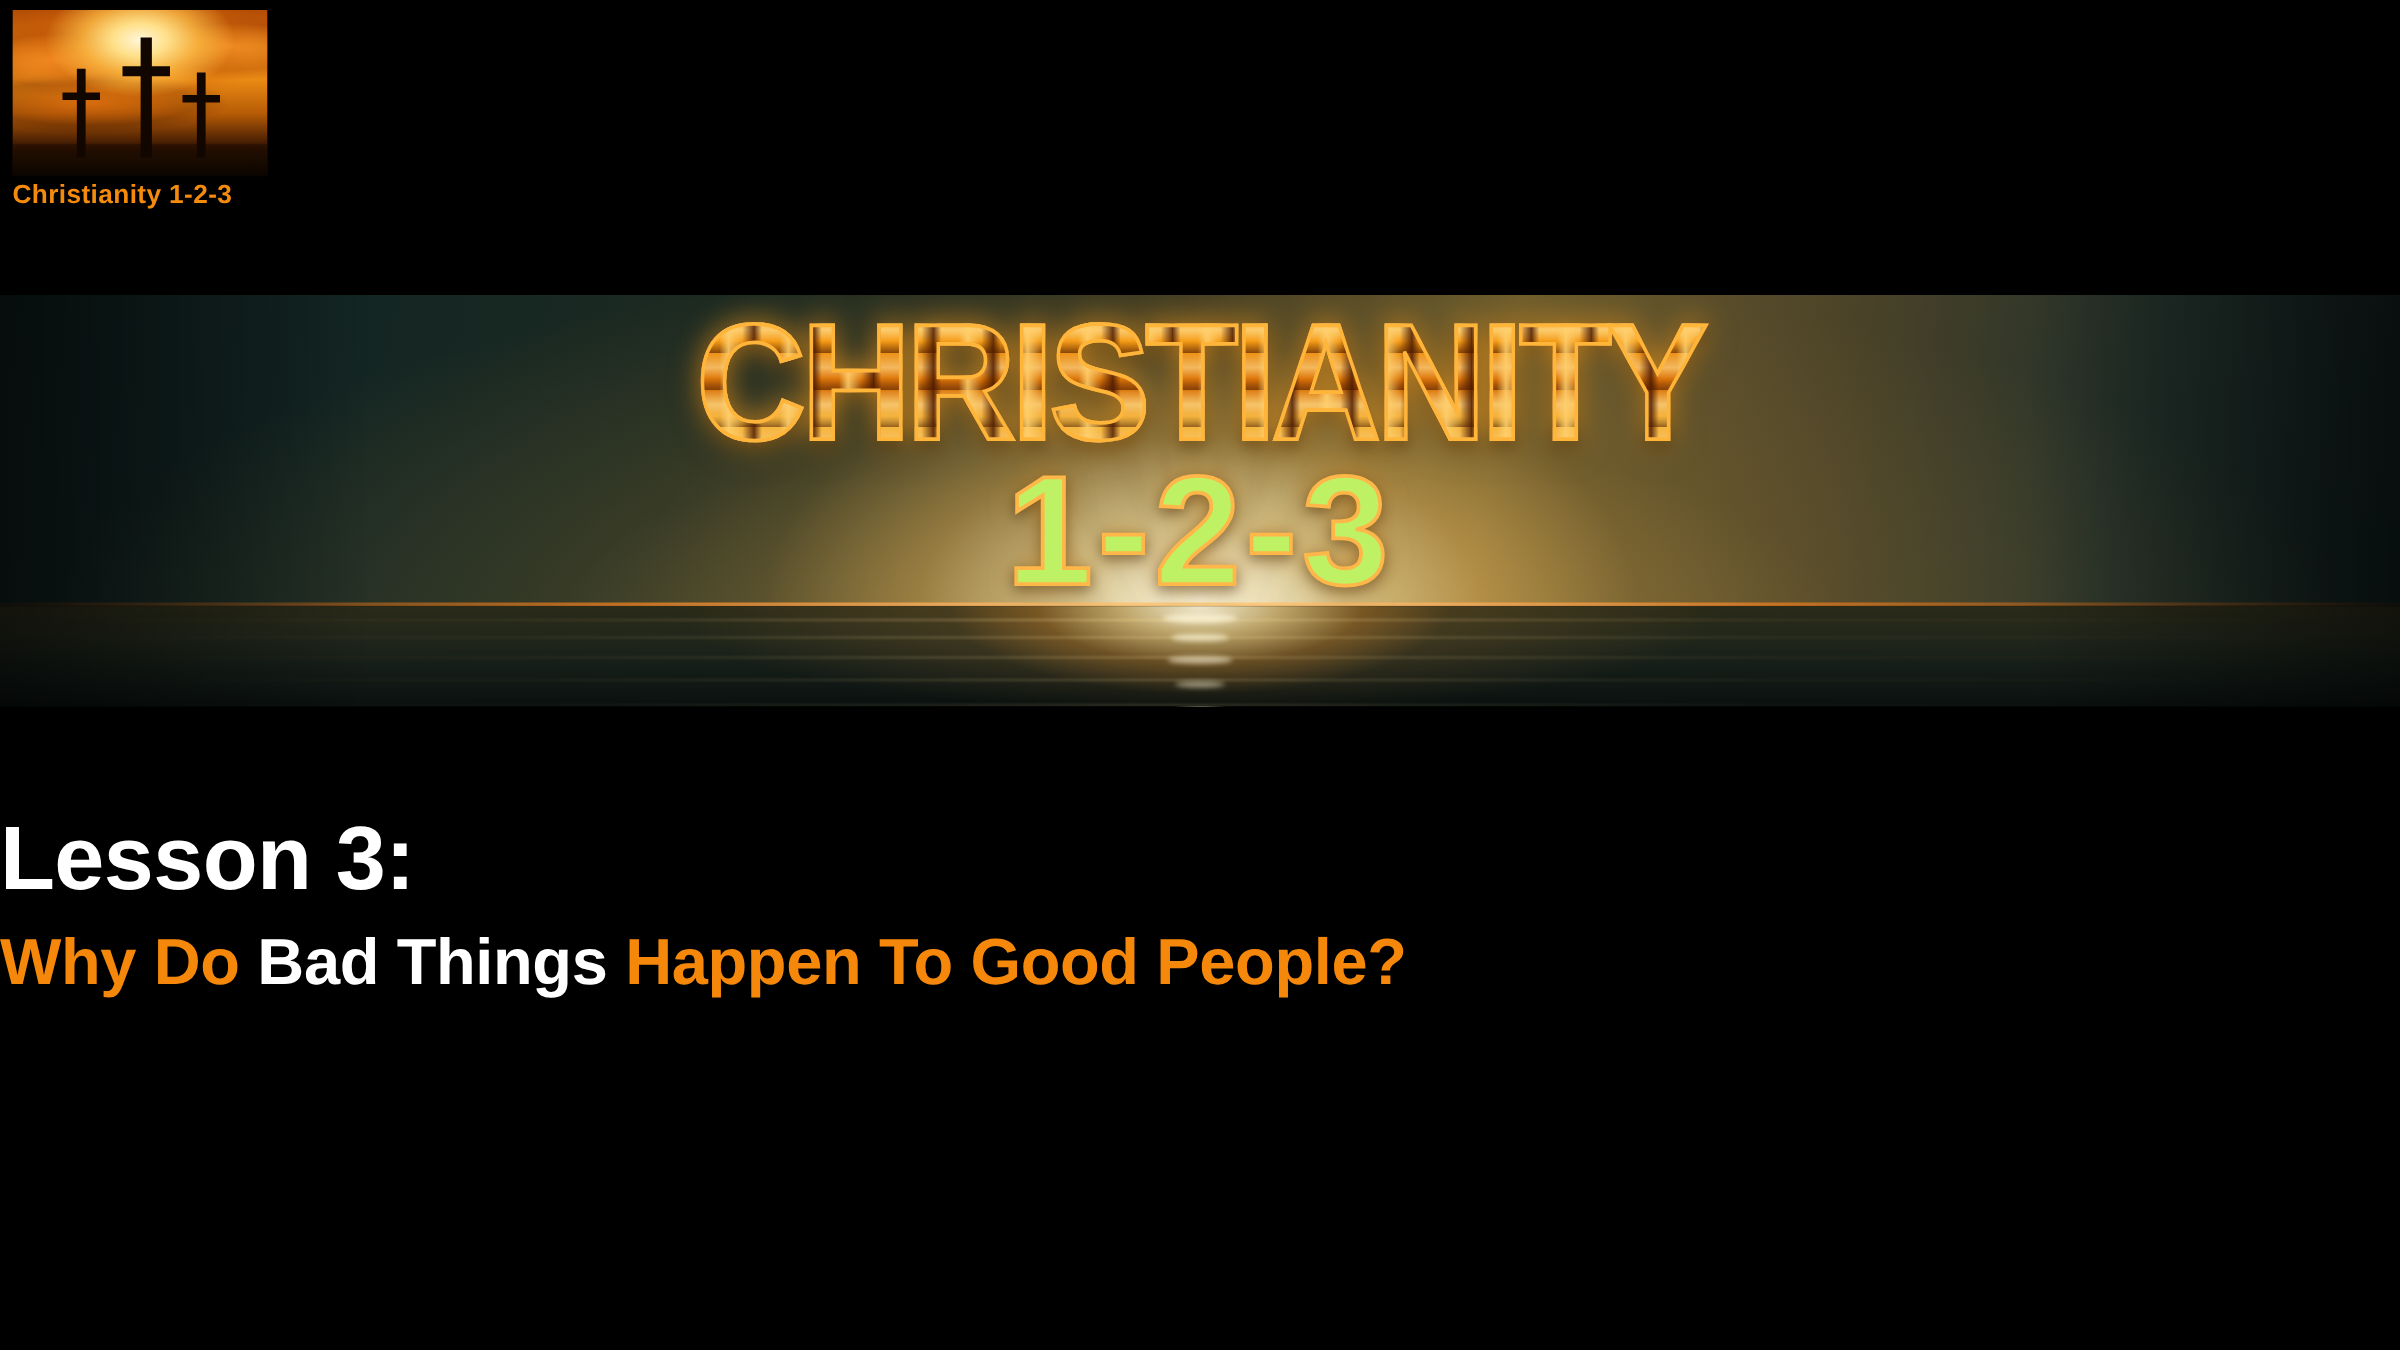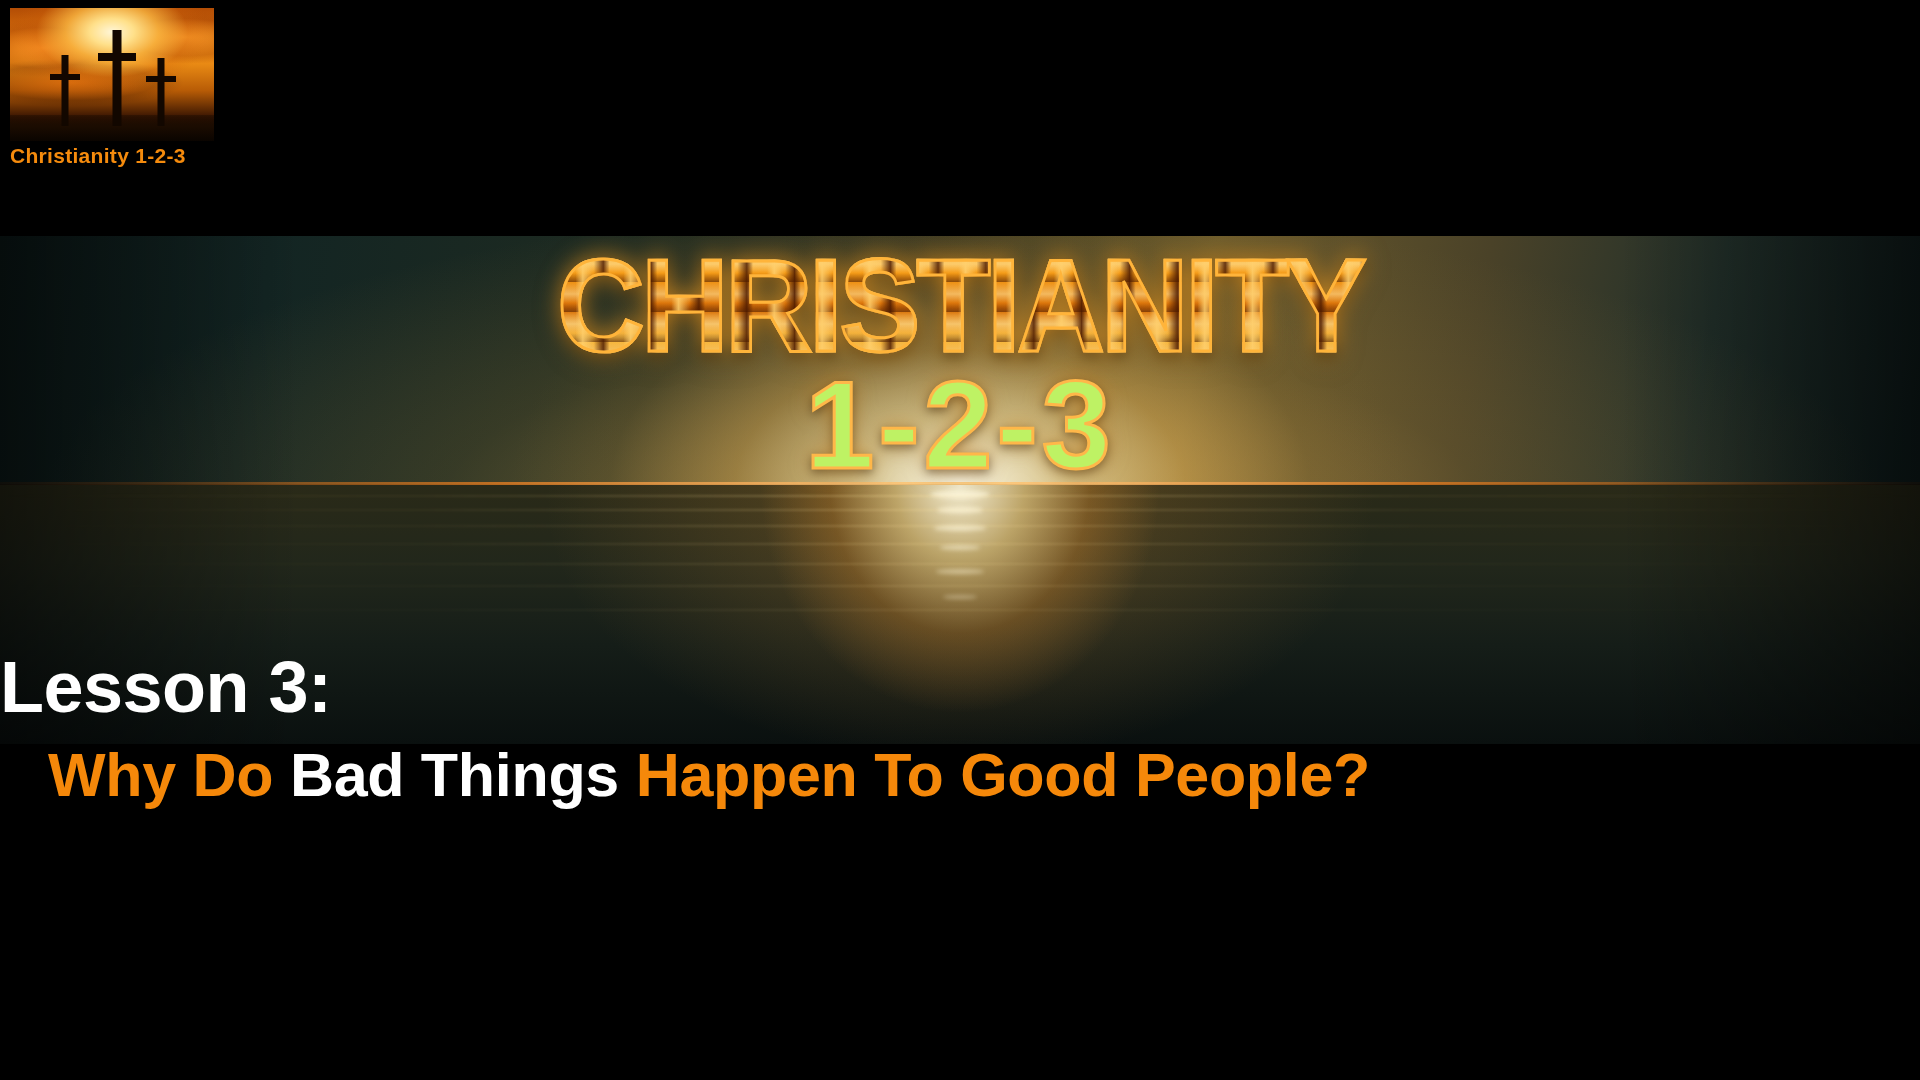--- a/index.html
+++ b/index.html
@@ -86,21 +86,21 @@
     font-family: "Liberation Sans", sans-serif;
     white-space: nowrap;
   }
 
   
   .hero {
     position: absolute;
     left: 0;
     top: 236px;
     width: 1920px;
-    height: 508px;
+    height: 329px;
     overflow: hidden;
     background: #0b1412;
   }
   .hero-sky {
     position: absolute;
     left: 0; top: 0; right: 0;
     height: 248px;
     background:
       radial-gradient(ellipse 26% 120% at 50% 100%, rgba(255,252,235,0.95) 0%, rgba(255,238,180,0.62) 22%, rgba(236,186,92,0.35) 45%, rgba(120,96,40,0.12) 70%, rgba(0,0,0,0) 90%),
       radial-gradient(ellipse 60% 150% at 50% 108%, rgba(226,176,86,0.55) 0%, rgba(140,112,52,0.25) 45%, rgba(0,0,0,0) 80%),
@@ -212,25 +212,24 @@
     font-weight: bold;
     font-size: 72px;
     line-height: 1.05;
     letter-spacing: -0.5px;
     margin: 0;
   }
   .lesson-subtitle {
     margin-top: 16px;
     font-family: "Liberation Sans", sans-serif;
     font-weight: bold;
-    font-size: 61px;
+    font-size: 52px;
     line-height: 1.1;
     letter-spacing: -0.3px;
     white-space: nowrap;
-    padding-left: 48px;
   }
   .sub-orange { color: #f5880a; }
   .sub-white  { color: #ffffff; }
 </style>
 </head>
 <body>
 
 <div class="thumb-card">
   <div class="thumb-img">
     <div class="thumb-sky"></div>

